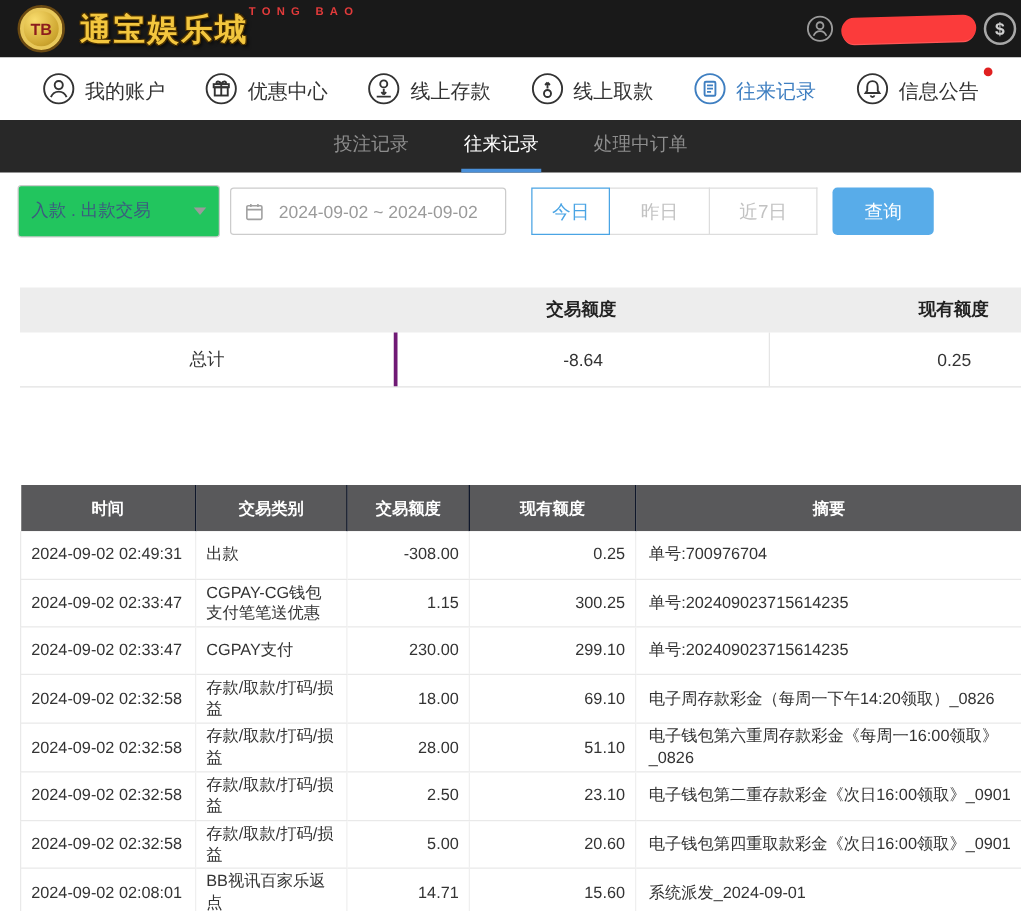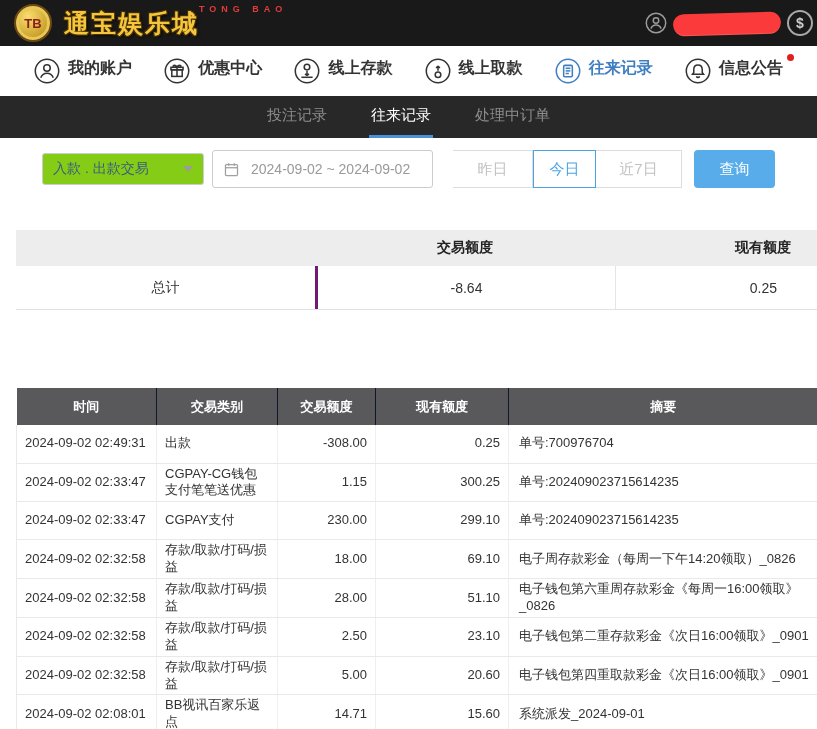--- a/index.html
+++ b/index.html
@@ -24,38 +24,38 @@
   .user-circle { color:#9b9b9b; display:flex; align-items:center; }
   .redaction { width:108px; height:21px; background:#fb3b3b; border-radius:11px;
     transform:rotate(-1.6deg); box-shadow:0 2px 0 -1px #f55; }
   .currency { width:26px; height:26px; border:2px solid #a8a8a8; border-radius:50%;
     color:#cfcfcf; display:flex; align-items:center; justify-content:center;
     font-size:14px; font-weight:bold; margin-right:0px; }
 
   
   .mainnav { height:50px; background:#fff; display:flex; align-items:center;
     justify-content:space-between; padding:0 34px; }
-  .nav-item { display:flex; align-items:flex-start; gap:8px; font-size:16px;
-    font-weight:bold; color:#333; cursor:pointer; position:relative; white-space:nowrap; }
+  .nav-item { display:flex; align-items:flex-end; gap:8px; font-size:16px;
+    font-weight:normal; color:#333; cursor:pointer; position:relative; white-space:nowrap; }
   .nav-item.active { color:#3f7fc1; }
   .nav-item svg { display:block; flex:0 0 auto; }
   .badge-dot { position:absolute; top:-4px; right:-11px; width:7px; height:7px;
     border-radius:50%; background:#e02020; }
 
   
   .subnav { height:42px; background:#282828; display:flex; justify-content:center; gap:40px; }
   .tab { display:flex; align-items:center; color:#8d8d8d; font-size:15px; cursor:pointer;
     border-bottom:3px solid transparent; padding:0 2px; }
   .tab.active { color:#fff; border-bottom-color:#4a90d9; }
 
   
   .filters { display:flex; align-items:center; margin:12px 14px 12px 14px; height:38px; }
-  .select { width:162px; height:32px; border:1px solid #ccc; border-radius:3px;
+  .select { width:162px; height:42px; border:1px solid #ccc; border-radius:3px;
     display:flex; align-items:center; justify-content:space-between; padding:0 10px;
-    color:#3c5a80; font-size:14px; background:#84cc16; cursor:pointer;margin-left:28px; }
+    color:#3c5a80; font-size:14px; background:#22c55e; cursor:pointer; }
   .caret { width:0; height:0; border-left:5px solid transparent; border-right:5px solid transparent;
     border-top:6px solid #9b9b9b; }
   .datebox { margin-left:8px; width:221px; height:38px; border:1px solid #ccc; border-radius:3px;
     display:flex; align-items:center; gap:11px; padding:0 10px; color:#9a9a9a; font-size:14px;
     background:#fff; cursor:pointer; }
   .quick { margin-left:20px; display:flex; }
   .qbtn { height:38px; background:#fff; font-size:15px; display:flex; align-items:center;
     justify-content:center; cursor:pointer; }
   .qbtn.today { width:63px; border:1px solid #4aa4e4; color:#4aa4e4; }
   .qbtn.yest  { width:80px; border:1px solid #ddd; border-left:none; color:#c2c2c2; }
@@ -187,22 +187,22 @@
   <div class="datebox">
     <svg width="17" height="17" viewBox="0 0 24 24" fill="none" stroke="#a0a0a0" stroke-width="1.8">
       <rect x="3.5" y="5" width="17" height="15.5" rx="1.5"></rect>
       <line x1="3.5" y1="9.5" x2="20.5" y2="9.5"></line>
       <line x1="8" y1="3" x2="8" y2="6.6"></line>
       <line x1="16" y1="3" x2="16" y2="6.6"></line>
     </svg>
     <span>2024-09-02 ~ 2024-09-02</span>
   </div>
   <div class="quick">
+    <div class="qbtn today">今日</div>
     <div class="qbtn yest">昨日</div>
-    <div class="qbtn today">今日</div>
     <div class="qbtn week">近7日</div>
   </div>
   <button class="search-btn">查询</button>
 </div>
 
 <div class="summary">
   <div class="s-row s-head">
     <div class="c1"></div>
     <div class="c2">交易额度</div>
     <div class="c3">现有额度</div>

